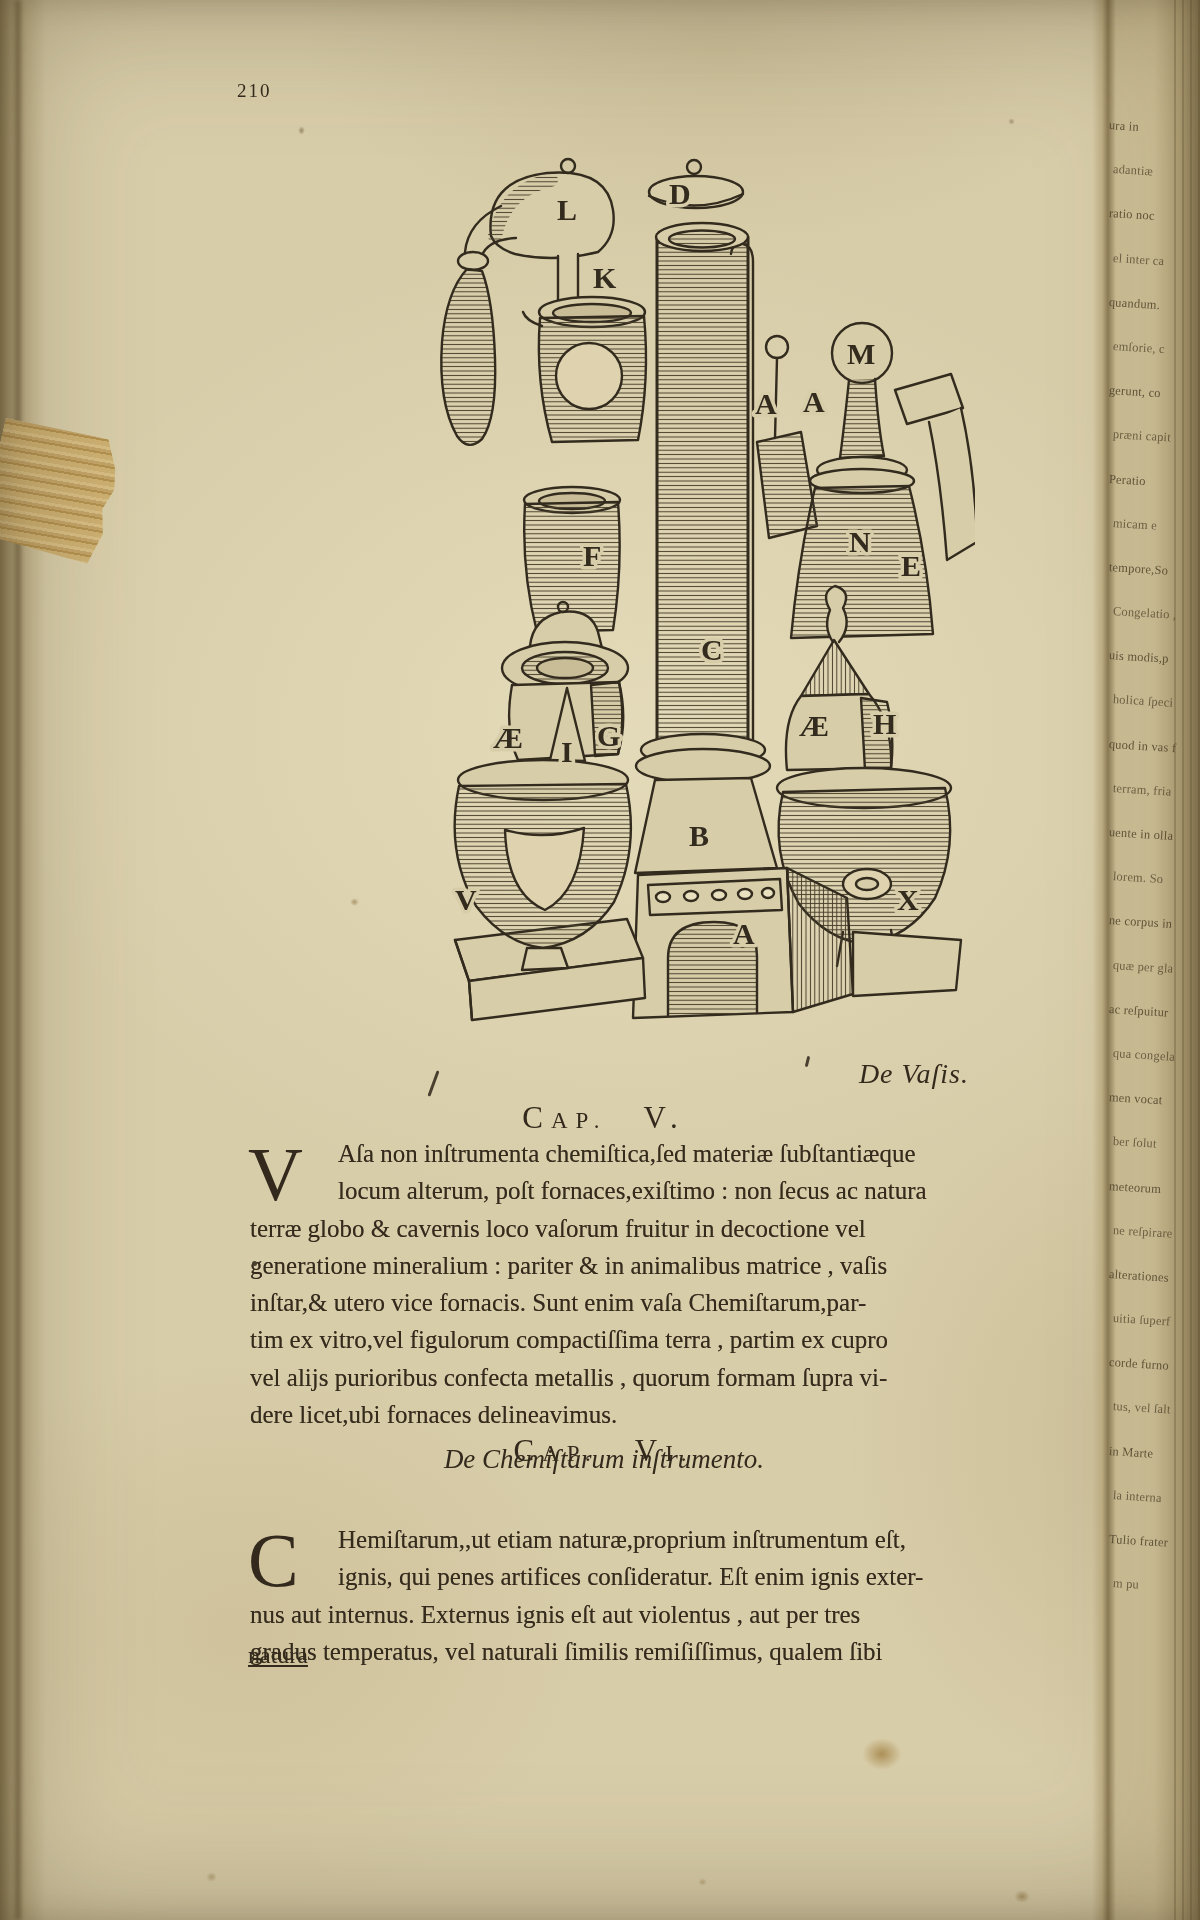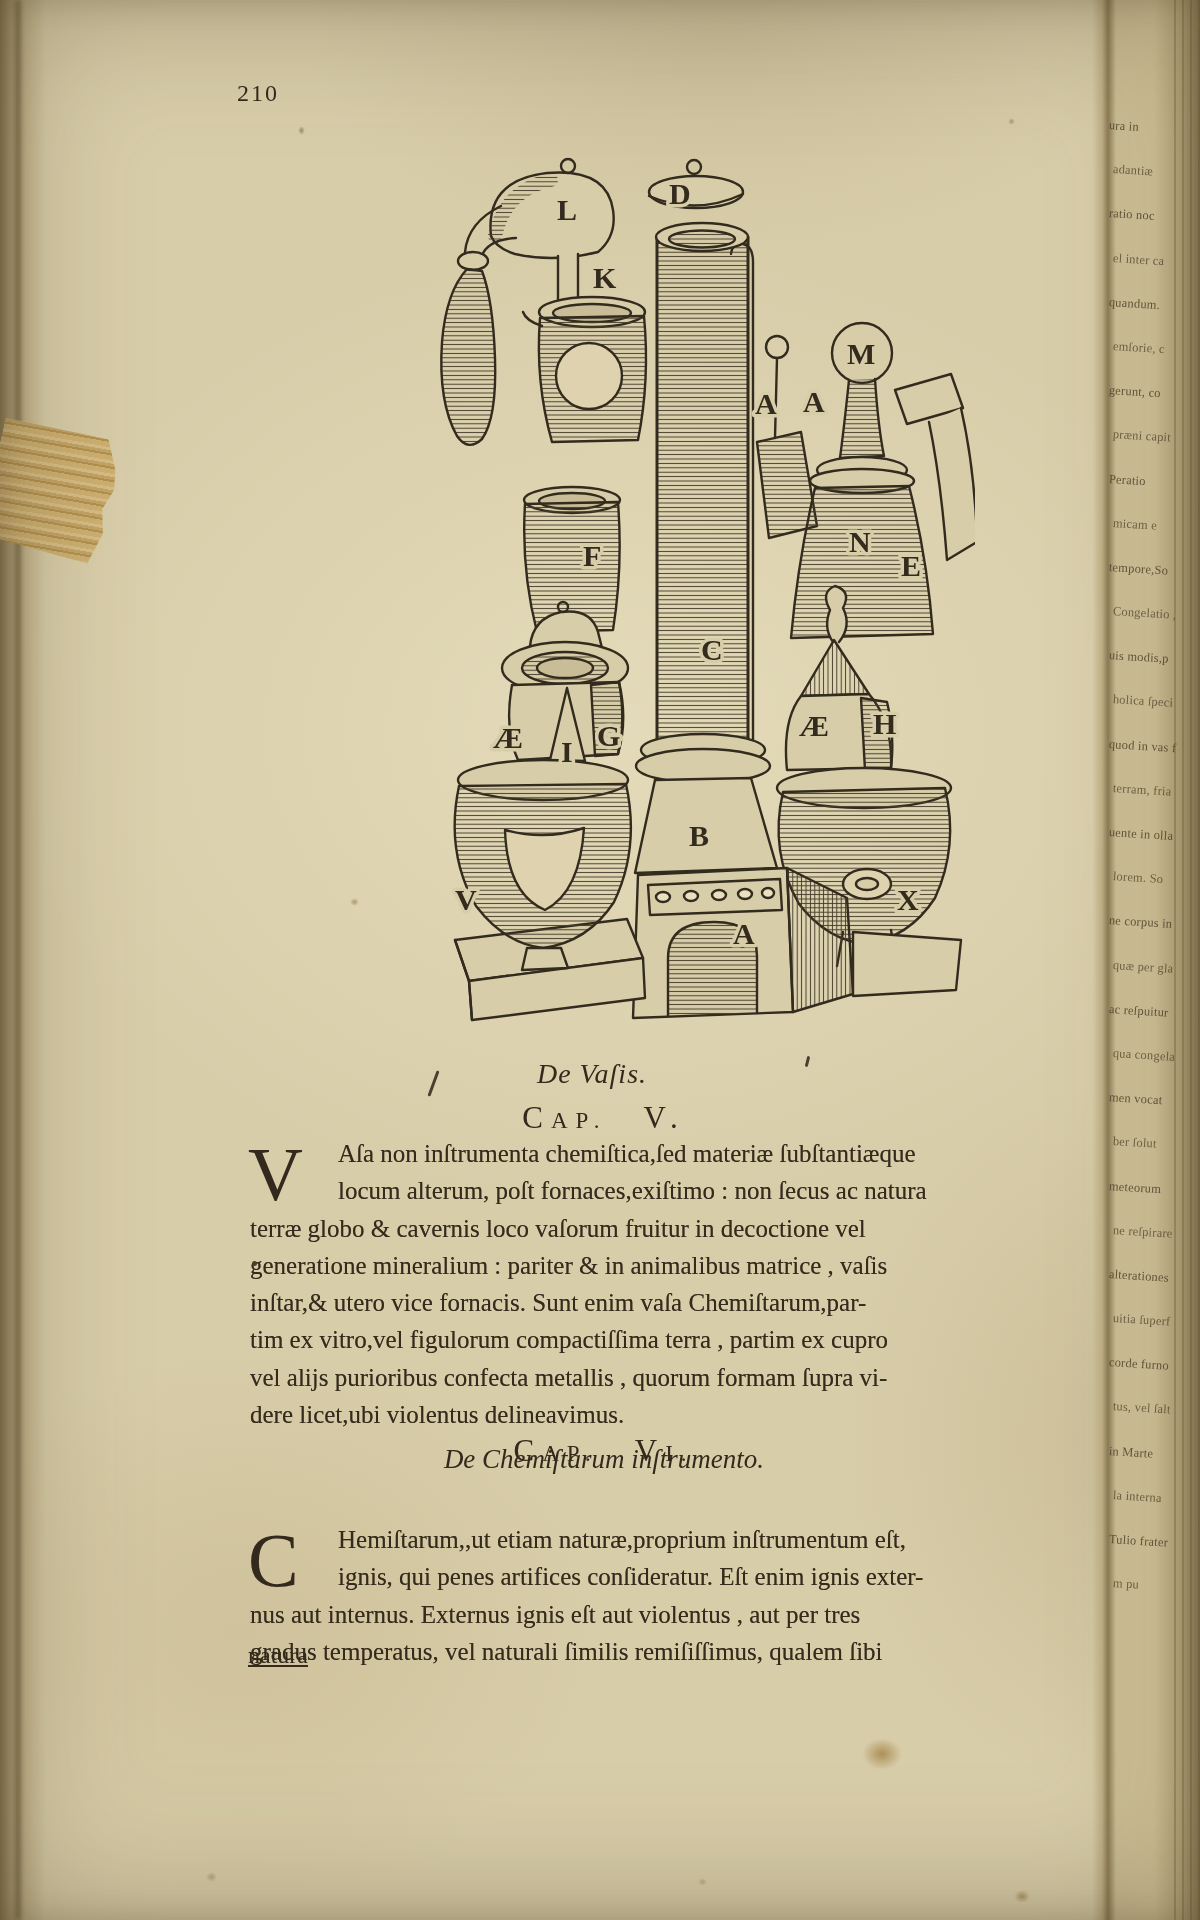--- a/index.html
+++ b/index.html
@@ -38,30 +38,30 @@
   .edge{position:absolute;left:1092px;top:0;width:108px;height:100%;
     background:linear-gradient(90deg,rgba(197,182,140,0) 0,#c0b086 10px,#8d7c55 16px,#cdbf96 24px,#d4c69c 62px,#bcab80 88px,#93825c 100%);}
   .edge-lines{position:absolute;right:0;top:0;width:26px;height:100%;
     background:repeating-linear-gradient(90deg,rgba(105,90,55,.35) 0 2px,rgba(0,0,0,0) 2px 8px);}
   .frags{position:absolute;left:16px;top:118px;width:86px;}
   .frag{display:block;height:44.2px;white-space:nowrap;overflow:visible;
     font-size:12.5px;color:#4f432a;letter-spacing:.2px;
     transform:rotate(3.5deg);transform-origin:0 50%;opacity:.85;}
   .frag:nth-child(even){margin-left:4px;opacity:.75;}
   
-  .pgnum{position:absolute;left:237px;top:80px;font-size:24px;letter-spacing:2px;text-align:right;}
+  .pgnum{position:absolute;left:237px;top:80px;font-size:19px;letter-spacing:2px;text-align:right;}
   .header{position:absolute;left:330px;top:72px;width:480px;text-align:center;white-space:nowrap;}
   .hw{display:inline-block;text-transform:uppercase;font-size:24px;letter-spacing:7px;margin:0 8px;}
   .hw::first-letter{font-size:33px;letter-spacing:7px;}
   
   .cut{position:absolute;left:355px;top:140px;}
   .wlab{font-family:"Liberation Serif","DejaVu Serif",serif;font-weight:bold;font-size:30px;
     fill:#322b1e;paint-order:stroke;stroke:#d8cda9;stroke-width:7px;}
   .ital{font-style:italic;}
-  .h-vasis{position:absolute;left:236px;top:1058px;width:712px;text-align:center;
+  .h-vasis{position:absolute;left:257px;top:1058px;width:712px;text-align:right;
     font-size:28px;letter-spacing:1px;font-style:italic;}
   .capline{position:absolute;left:248px;width:712px;text-align:center;white-space:nowrap;}
   .capword,.capnum{display:inline-block;text-transform:uppercase;font-size:23px;letter-spacing:8px;margin:0 18px;}
   .capword::first-letter,.capnum::first-letter{font-size:31px;}
   .para{position:absolute;left:250px;width:714px;}
   .tl{height:37.3px;font-size:25px;white-space:nowrap;color:#352b1d;
       text-shadow:0 0 .5px rgba(53,43,29,.55);}
   .ind{margin-left:88px;}
   .dropcap{position:absolute;left:-2px;top:-4px;font-size:76px;line-height:76px;}
   .h-instr{position:absolute;left:248px;top:1444px;width:712px;text-align:center;font-size:27px;}
@@ -213,21 +213,21 @@
     </div>
     <div class="para" style="top:1140px;">
       <span class="dropcap">V</span>
       <div class="tl ind">Aſa non inſtrumenta chemiſtica,ſed materiæ ſubſtantiæque</div>
       <div class="tl ind">locum alterum, poſt fornaces,exiſtimo :  non ſecus ac natura</div>
       <div class="tl">terræ globo &amp; cavernis loco vaſorum fruitur in decoctione vel</div>
       <div class="tl">generatione mineralium :  pariter &amp; in animalibus matrice , vaſis</div>
       <div class="tl">inſtar,&amp; utero vice fornacis.    Sunt enim vaſa Chemiſtarum,par-</div>
       <div class="tl">tim ex vitro,vel figulorum compactiſſima terra , partim ex cupro</div>
       <div class="tl">vel alijs purioribus  confecta metallis , quorum formam ſupra vi-</div>
-      <div class="tl">dere licet,ubi violentus delineavimus.</div>
+      <div class="tl">dere licet,ubi fornaces delineavimus.</div>
     </div>
 
     <div class="h-instr ital">De Chemiſtarum inſtrumento.</div>
     <div class="capline" style="top:1433px;">
       <span class="capword">Cap.</span><span class="capnum">VI.</span>
     </div>
     <div class="para" style="top:1526px;">
       <span class="dropcap">C</span>
       <div class="tl ind">Hemiſtarum,,ut etiam naturæ,proprium inſtrumentum eſt,</div>
       <div class="tl ind">ignis, qui penes artifices conſideratur.  Eſt enim ignis exter-</div>

